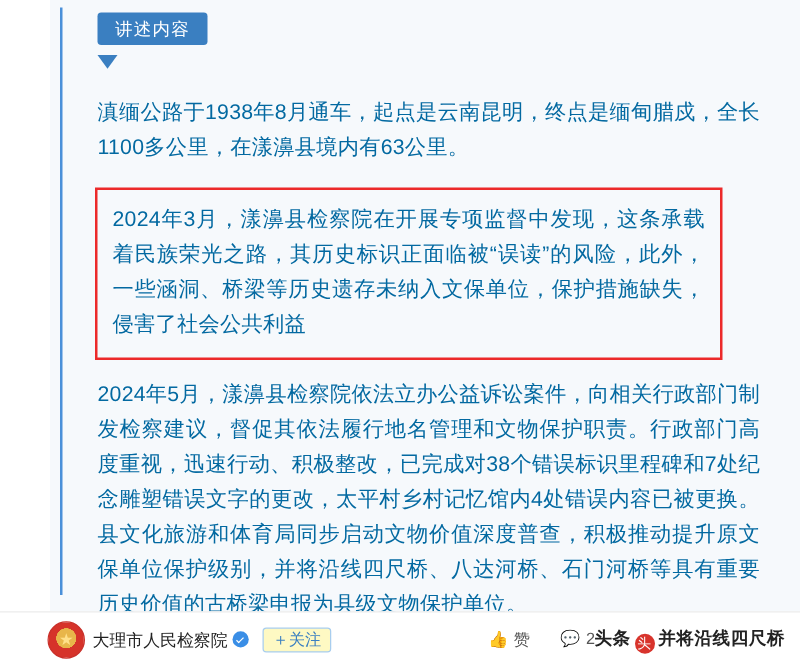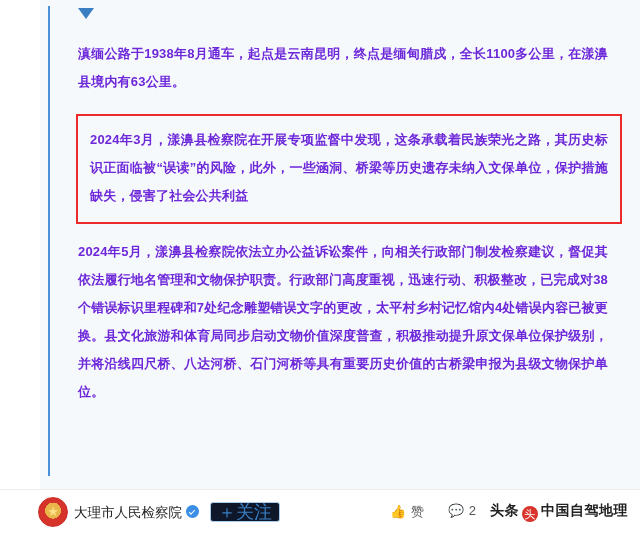--- a/index.html
+++ b/index.html
@@ -67,31 +67,30 @@
   .triangle {
     width: 0;
     height: 0;
     border-left: 8px solid transparent;
     border-right: 8px solid transparent;
     border-top: 11px solid #3a7fc1;
   }
   .body-text {
     margin: 14px 0 0 22px;
     width: 530px;
-    font-size: 13px;
+    font-size: 17px;
     line-height: 28px;
-    color: #6d28d9;
+    color: #0369a1;
     text-align: justify;
     text-justify: inter-ideograph;
     letter-spacing: 0.2px;
-    font-weight: bold;
   }
   .highlight-box {
     margin: 18px 0 0 20px;
-    width: 546px;
+    width: 502px;
     box-sizing: border-box;
     border: 2px solid #ec2a2a;
     background: #f6f9fc;
     padding: 10px 12px 12px 12px;
   }
   .highlight-box .body-text {
     margin: 0;
     width: 100%;
   }
   
@@ -153,26 +152,26 @@
     width: 5px;
     height: 2px;
     border-left: 1.6px solid #fff;
     border-bottom: 1.6px solid #fff;
     transform: rotate(-45deg);
   }
   .follow-btn {
     position: absolute;
     left: 210px;
     top: 12px;
-    font-size: 18px;
+    font-size: 13px;
     color: #3a7fc1;
     border: 1px solid #a8cdee;
     border-radius: 3px;
     padding: 2px 7px;
-    background: #0f172a;
+    background: #fef9c3;
     line-height: 14px;
   }
   .like-wrap {
     position: absolute;
     right: 216px;
     top: 13px;
     font-size: 13px;
     color: #555;
   }
   .like-icon {
@@ -227,20 +226,21 @@
 </style>
 </head>
 <body>
 
 <div class="page">
 
   <div class="gutter"></div>
 
   <div class="article">
 
+    <div class="section-tag">讲述内容</div>
 
     <div class="tri-row">
       <div class="triangle"></div>
     </div>
 
     <p class="body-text">滇缅公路于1938年8月通车，起点是云南昆明，终点是缅甸腊戍，全长1100多公里，在漾濞县境内有63公里。</p>
 
 
     <div class="highlight-box">
       <p class="body-text">2024年3月，漾濞县检察院在开展专项监督中发现，这条承载着民族荣光之路，其历史标识正面临被“误读”的风险，此外，一些涵洞、桥梁等历史遗存未纳入文保单位，保护措施缺失，侵害了社会公共利益</p>
@@ -265,18 +265,18 @@
 
       <div class="like-wrap">
         <span class="like-icon">👍</span><span>赞</span>
       </div>
 
       <div class="comment-wrap">
         <span class="comment-icon">💬</span><span>2</span>
       </div>
 
       <div class="brand">
-        <span>头条</span><span class="logo-dot">头</span><span>中国自驾地理</span>
+        <span>头条</span><span class="logo-dot">头</span><span>并将沿线四尺桥</span>
       </div>
     </div>
   </div>
 
 </div>
 
 </body></html>

